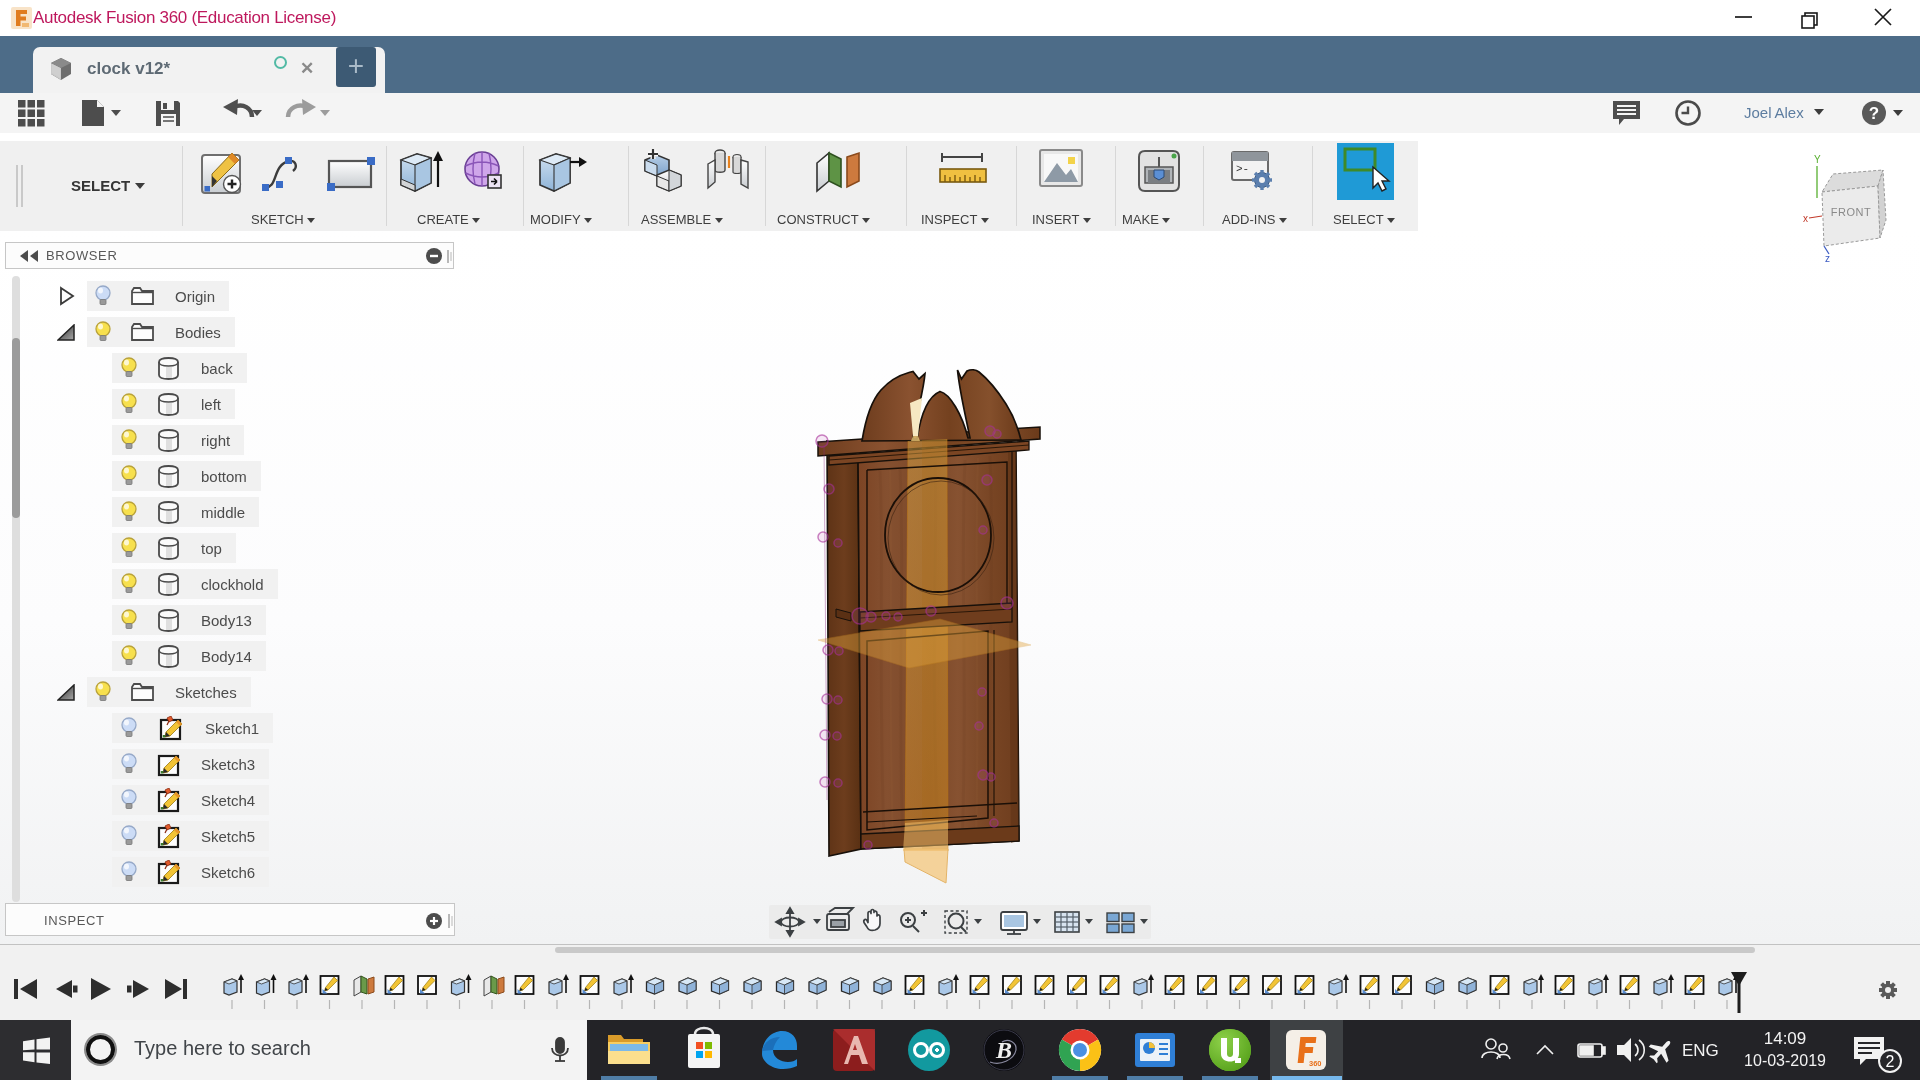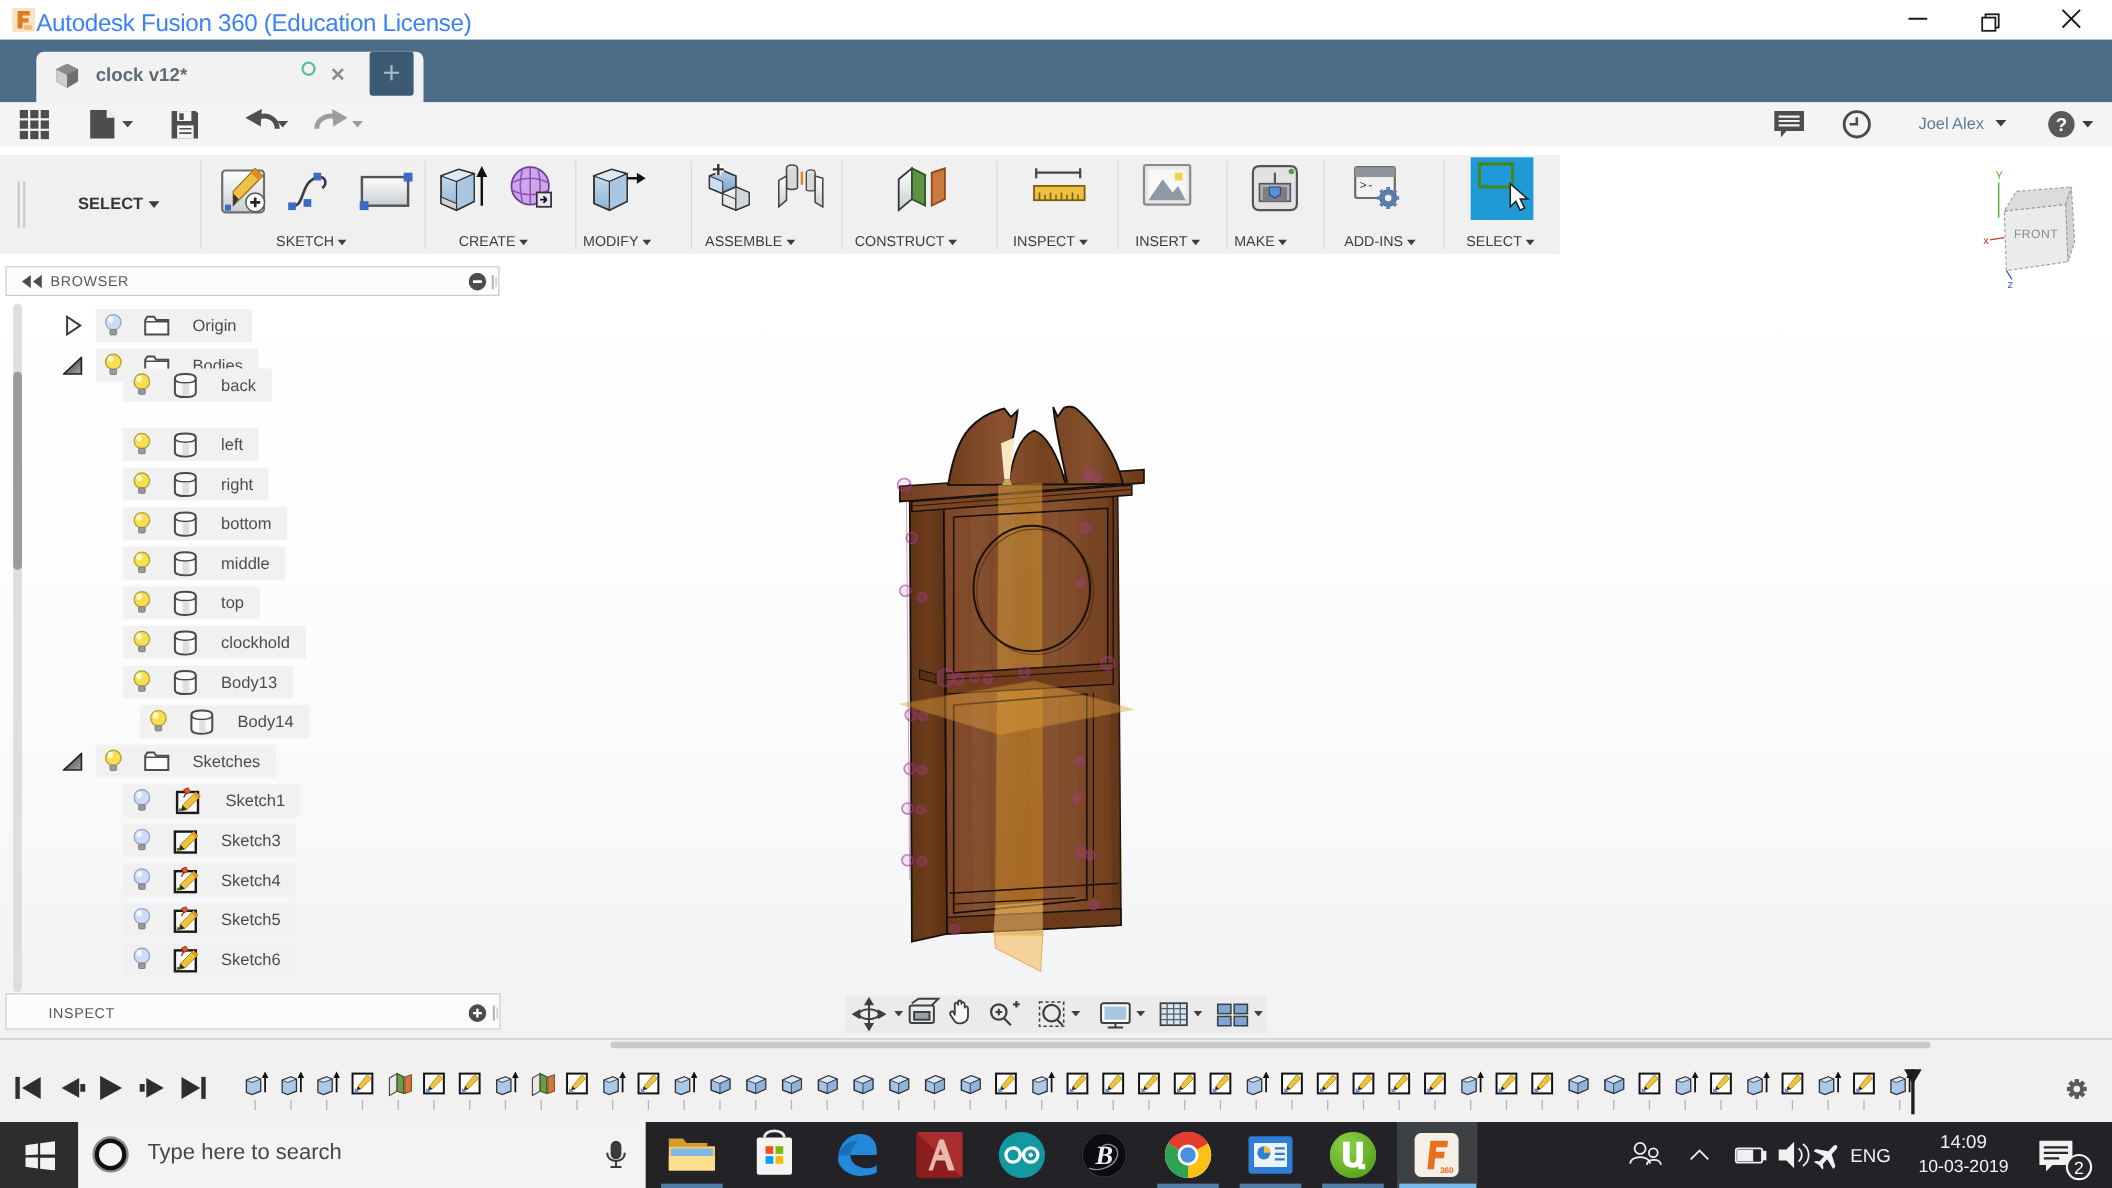--- a/index.html
+++ b/index.html
@@ -1,21 +1,21 @@
 <!DOCTYPE html>
 <html><head><meta charset="utf-8"><style>
 *{margin:0;padding:0;box-sizing:border-box}
 html,body{width:1920px;height:1080px;overflow:hidden;font-family:"Liberation Sans",sans-serif}
 #root{position:relative;width:1920px;height:1080px;background:#fff}
 .abs{position:absolute}
 .caret{display:inline-block;width:0;height:0;border-left:5px solid transparent;border-right:5px solid transparent;border-top:6px solid #3c3c3c;vertical-align:middle}
 .caret.sm{border-left-width:4px;border-right-width:4px;border-top-width:5px}
 
 #titlebar{left:0;top:0;width:1920px;height:36px;background:#ffffff}
-#titletext{left:33px;top:8px;font-size:22px;color:#3b82f6;letter-spacing:-0.3px}
+#titletext{left:33px;top:8px;font-size:17px;color:#be185d;letter-spacing:-0.3px}
 
 #tabbar{left:0;top:36px;width:1920px;height:57px;background:#4d6c88}
 #tab{left:33px;top:11px;width:352px;height:46px;background:#f2f2f2;border-radius:7px 7px 0 0}
 #tabplus{left:336px;top:11px;width:40px;height:40px;background:#3d5a74;border-radius:3px;color:#a9bac8;font-size:28px;line-height:38px;text-align:center;font-weight:400}
 #tabname{left:54px;top:12px;font-size:17px;font-weight:bold;color:#5e6a74}
 #tabx{left:267px;top:11px;font-size:17px;font-weight:bold;color:#8a8a8a}
 
 #qat{left:0;top:93px;width:1920px;height:40px;background:#f4f4f4}
 #joel{font-size:15px;color:#5d7da0}
 
@@ -335,21 +335,21 @@
           <rect x="5" y="14.5" width="6" height="5" rx="1" fill="#9a9a9a" stroke="#777" stroke-width="0.8"></rect>
         </svg>
         <span style="width:19px"></span>
         <svg width="25" height="20" viewBox="0 0 25 20" style="flex:0 0 auto">
           <path d="M2 5 L2 18 L23 18 L23 5 L12 5 L10 2 L4 2 L2 5 Z" fill="#fdfdfd" stroke="#4c4c4c" stroke-width="1.8"></path>
           <line x1="2" y1="6.5" x2="23" y2="6.5" stroke="#4c4c4c" stroke-width="1.4"></line>
         </svg>
         <span style="width:20px"></span>
         <span class="lbl">Bodies</span>
       </div>
-<div class="trow" style="left:112px;top:104px;padding:0 14px 0 9px;gap:0">
+<div class="trow" style="left:112px;top:122px;padding:0 14px 0 9px;gap:0">
         <svg width="16" height="22" viewBox="0 0 16 22" style="flex:0 0 auto">
           <circle cx="8" cy="8" r="7" fill="#f7e04e" stroke="#b9a23a" stroke-width="1.3"></circle>
           <ellipse cx="5.5" cy="5.5" rx="2.5" ry="3" fill="#ffffff" opacity="0.75"></ellipse>
           <rect x="5" y="14.5" width="6" height="5" rx="1" fill="#9a9a9a" stroke="#777" stroke-width="0.8"></rect>
         </svg>
         <span style="width:19px"></span>
         <svg width="25" height="25" viewBox="0 0 25 25" style="flex:0 0 auto">
           <path d="M3 6 Q3 2 12.5 2 Q22 2 22 6 L22 19 Q22 23 12.5 23 Q3 23 3 19 Z" fill="#fafafa" stroke="#4a4a4a" stroke-width="1.8"></path>
           <path d="M3 6 Q3 10 12.5 10 Q22 10 22 6" fill="none" stroke="#4a4a4a" stroke-width="1.4"></path>
           <rect x="10" y="11" width="6" height="11" fill="#d8d8d8" opacity="0.8"></rect>
@@ -455,21 +455,21 @@
         </svg>
         <span style="width:19px"></span>
         <svg width="25" height="25" viewBox="0 0 25 25" style="flex:0 0 auto">
           <path d="M3 6 Q3 2 12.5 2 Q22 2 22 6 L22 19 Q22 23 12.5 23 Q3 23 3 19 Z" fill="#fafafa" stroke="#4a4a4a" stroke-width="1.8"></path>
           <path d="M3 6 Q3 10 12.5 10 Q22 10 22 6" fill="none" stroke="#4a4a4a" stroke-width="1.4"></path>
           <rect x="10" y="11" width="6" height="11" fill="#d8d8d8" opacity="0.8"></rect>
         </svg>
         <span style="width:20px"></span>
         <span class="lbl">Body13</span>
       </div>
-<div class="trow" style="left:127px;top:410px;padding:0 14px 0 9px;gap:0">
+<div class="trow" style="left:112px;top:410px;padding:0 14px 0 9px;gap:0">
         <svg width="16" height="22" viewBox="0 0 16 22" style="flex:0 0 auto">
           <circle cx="8" cy="8" r="7" fill="#f7e04e" stroke="#b9a23a" stroke-width="1.3"></circle>
           <ellipse cx="5.5" cy="5.5" rx="2.5" ry="3" fill="#ffffff" opacity="0.75"></ellipse>
           <rect x="5" y="14.5" width="6" height="5" rx="1" fill="#9a9a9a" stroke="#777" stroke-width="0.8"></rect>
         </svg>
         <span style="width:19px"></span>
         <svg width="25" height="25" viewBox="0 0 25 25" style="flex:0 0 auto">
           <path d="M3 6 Q3 2 12.5 2 Q22 2 22 6 L22 19 Q22 23 12.5 23 Q3 23 3 19 Z" fill="#fafafa" stroke="#4a4a4a" stroke-width="1.8"></path>
           <path d="M3 6 Q3 10 12.5 10 Q22 10 22 6" fill="none" stroke="#4a4a4a" stroke-width="1.4"></path>
           <rect x="10" y="11" width="6" height="11" fill="#d8d8d8" opacity="0.8"></rect>

